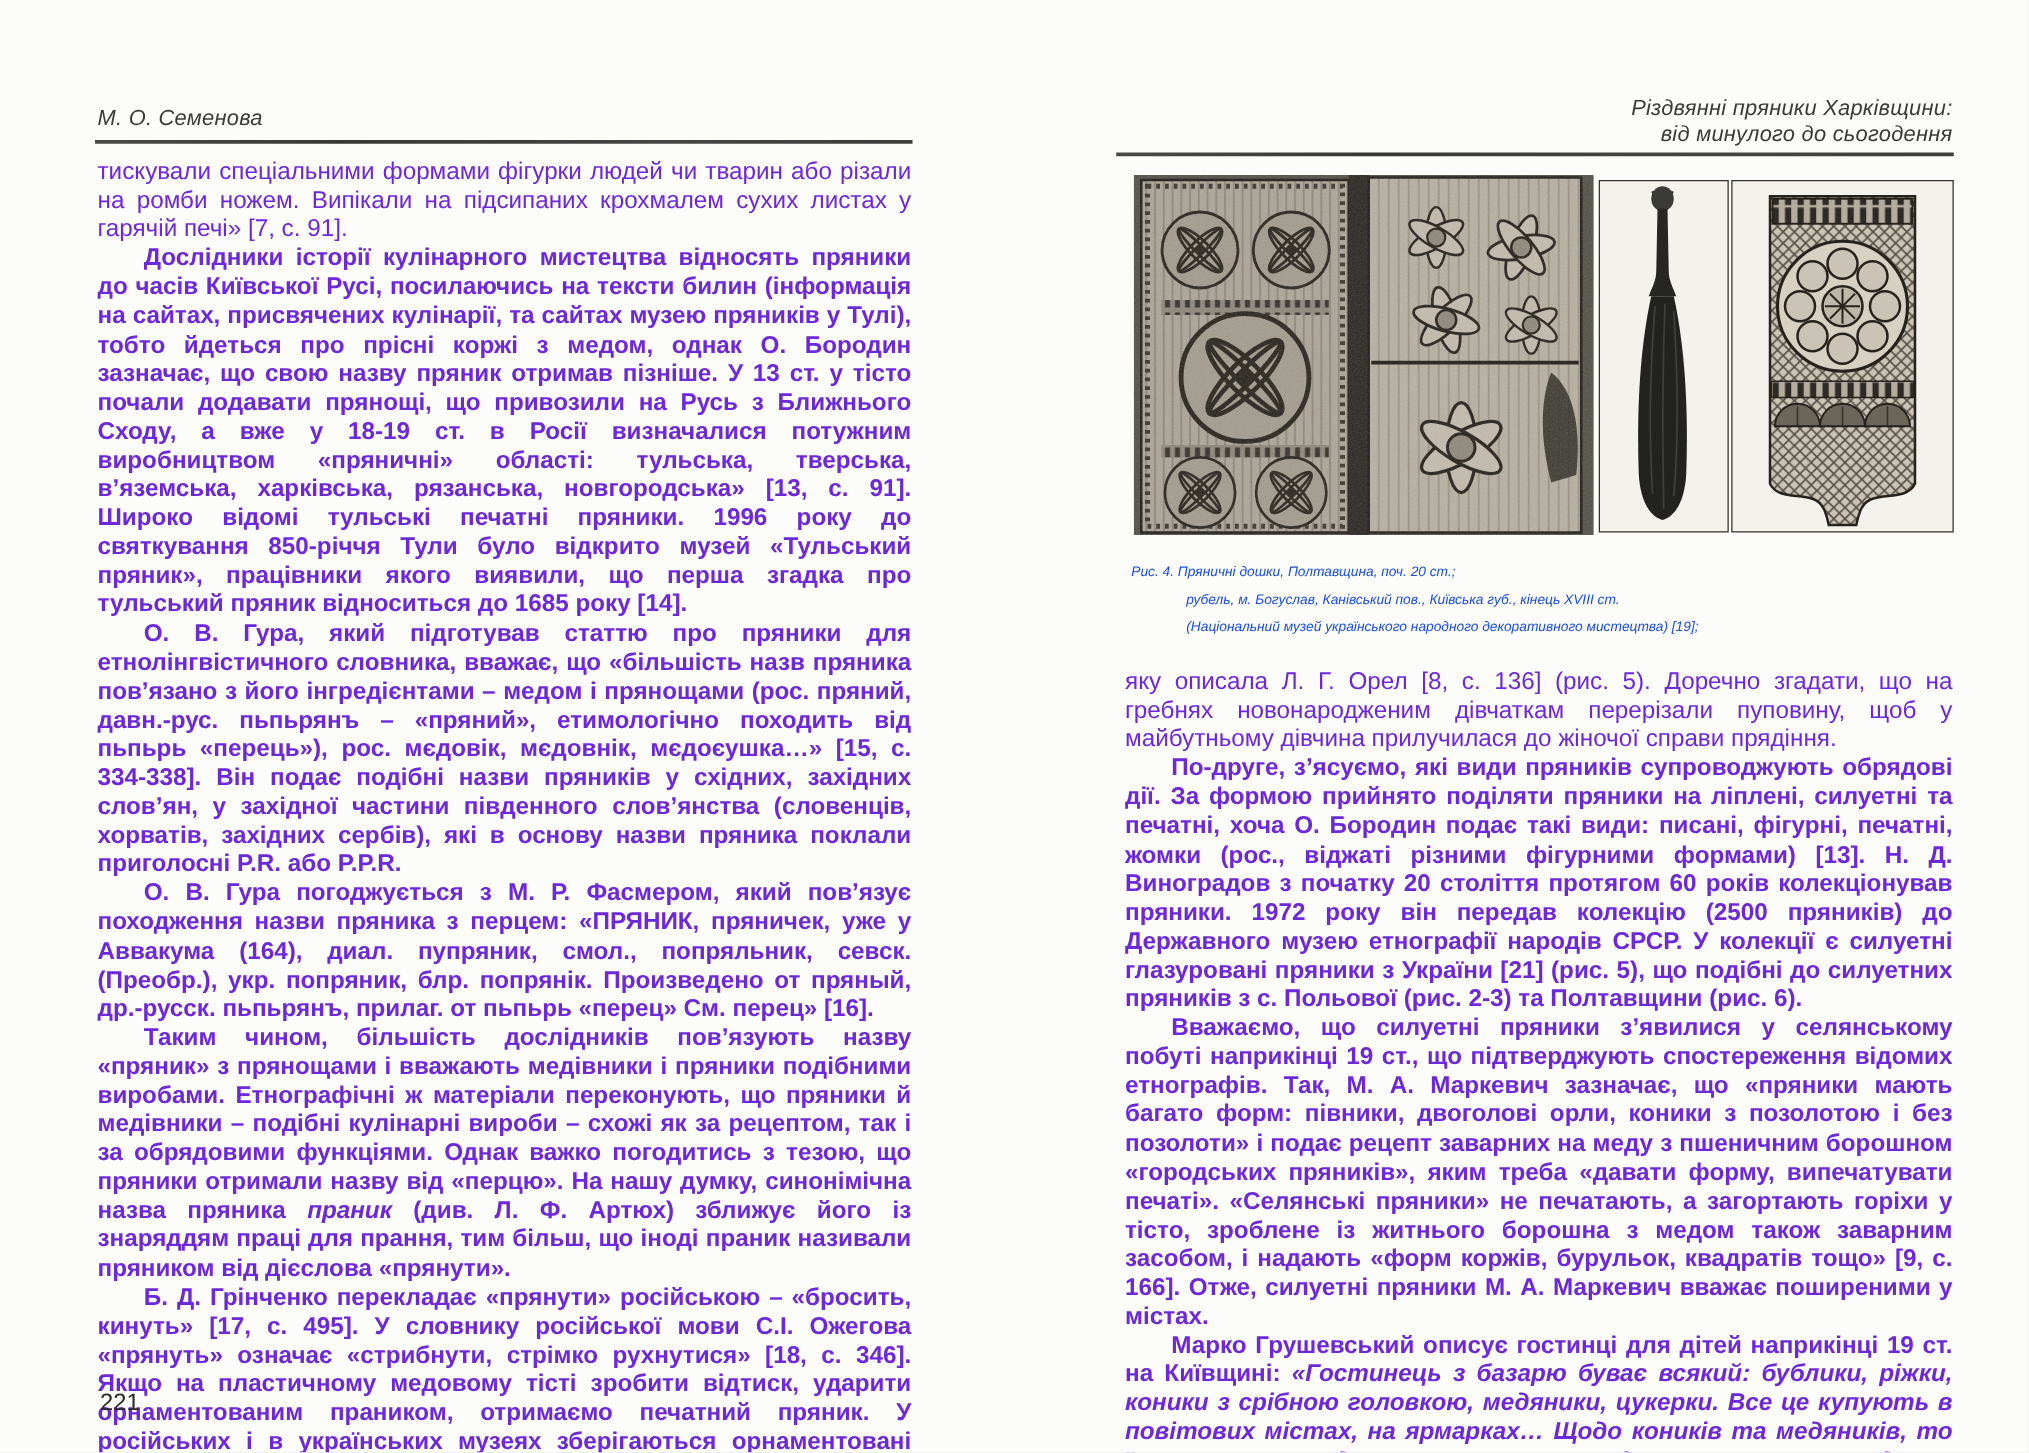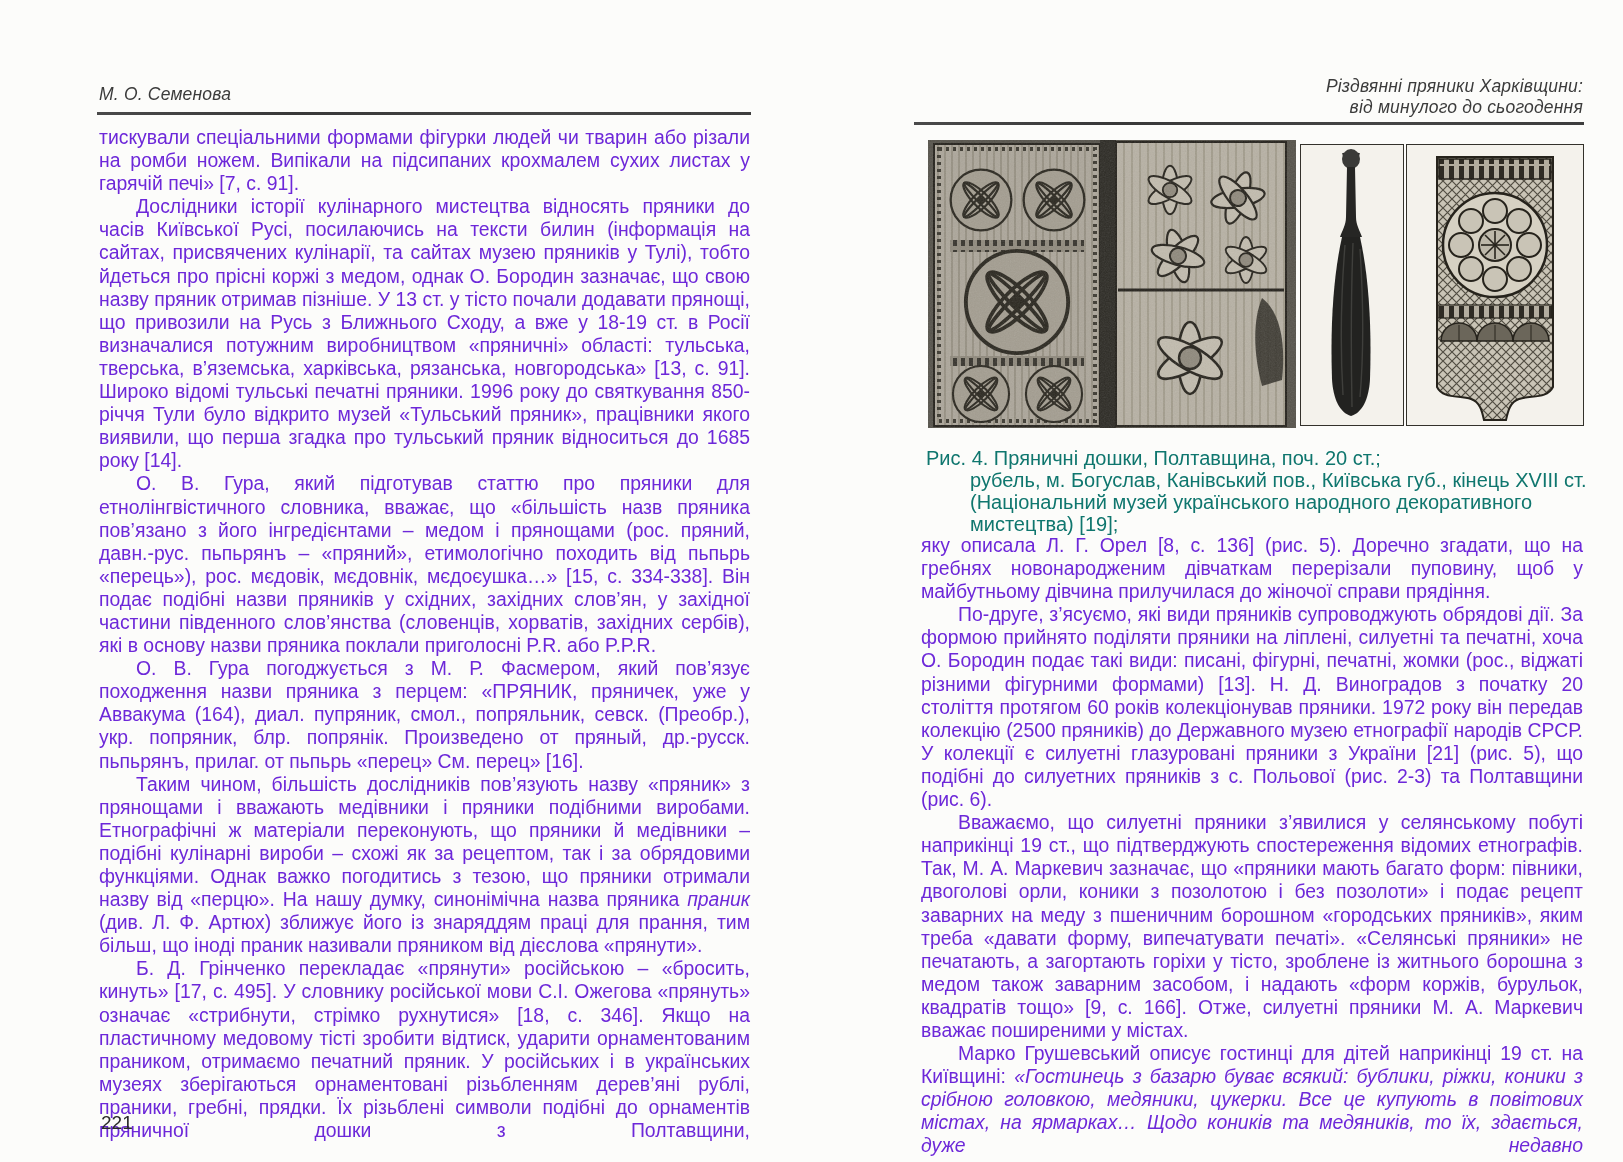--- a/index.html
+++ b/index.html
@@ -2,49 +2,49 @@
 <html><head>
 <meta charset="utf-8">
 <style>
   html,body { margin:0; padding:0; background:#e8e8e6; }
   .sheet {
     position:relative; width:1623px; height:1162px;
     background:#fcfcfa; overflow:hidden;
     font-family:"Liberation Sans","DejaVu Sans",sans-serif;
     color:#242424;
   }
-  .page { position:absolute; top:0; height:1162px;margin-left:21px; }
+  .page { position:absolute; top:0; height:1162px; }
   .page-left  { left:0;   width:811px; }
   .page-right { left:811px; width:812px; }
 
   .run-head {
     position:absolute; font-style:italic; font-size:17.5px; color:#3b3b3b;
     letter-spacing:0.2px;
   }
   .head-rule {
     position:absolute; height:3px;
     background:linear-gradient(90deg,#4a4a4a,#383838 30%,#454545 70%,#3d3d3d);
   }
   .body-text {
     position:absolute; text-align:justify;
     font-size:19.4px; line-height:23.1px; color:#6d28d9;
   }
   .body-text p { margin:0; }
-  .body-text p.ind { text-indent:37px; }
+  .body-text p.ind { text-indent:37px;font-weight:bold; }
   .body-text p.cont { text-align-last:justify; }
   .it { font-style:italic; }
   .page-num { position:absolute; font-size:19px; color:#2a2a2a; }
 
   .figure-box { position:absolute; }
   .fig-panel { position:absolute; box-sizing:border-box; }
   .panel-framed { border:1.5px solid #33312b; background:#f4f2ec; }
 
   .caption {
-    position:absolute; font-size:20px; line-height:22px;
-    color:#0f766e; padding-left:44px;
+    position:absolute; font-style:italic; font-size:11px; line-height:22px;
+    color:#1d4ed8; padding-left:44px;
   }
   .caption .cap-first { text-indent:-44px; }
 </style>
 </head>
 <body>
 
 <div class="sheet">
 
   <div class="page page-left">
     <div class="run-head" style="left:78px; top:84px;">М. О. Семенова</div>

